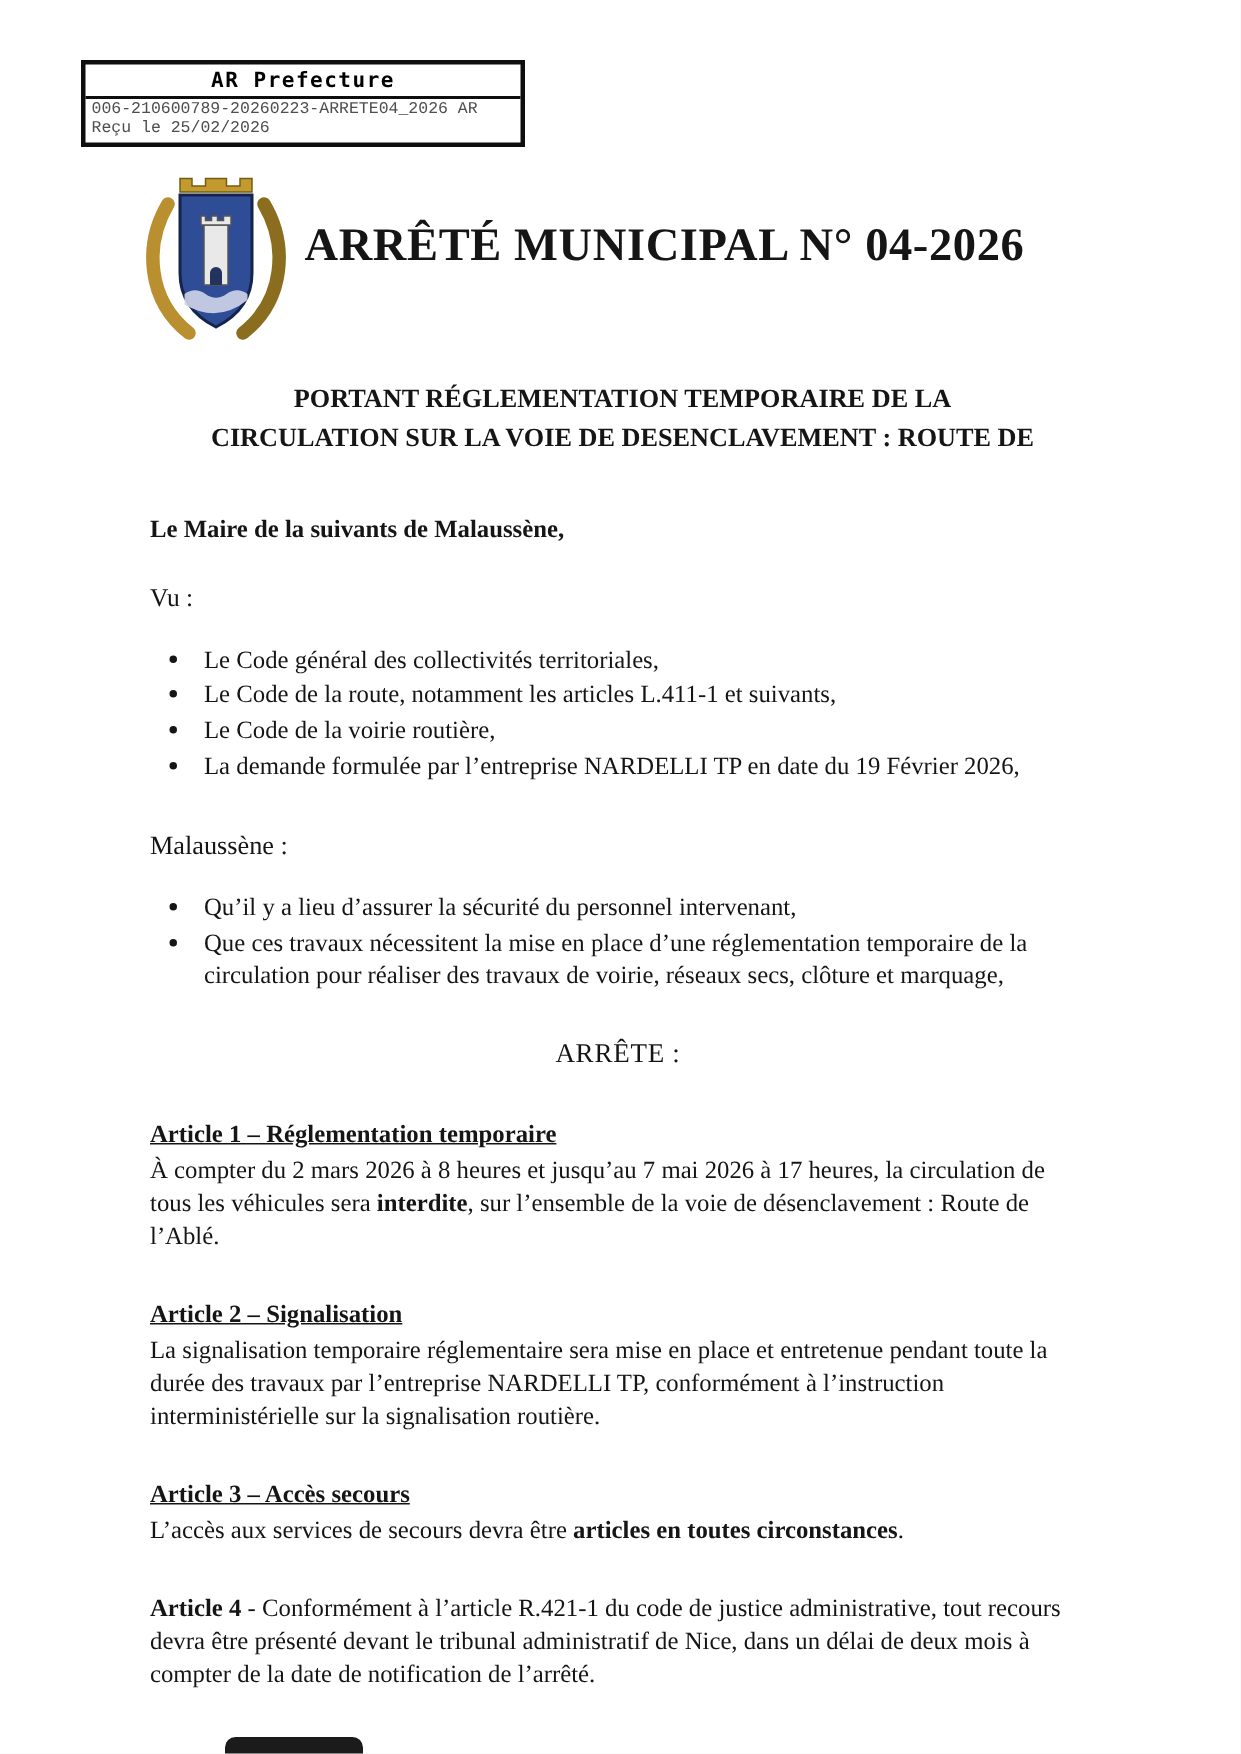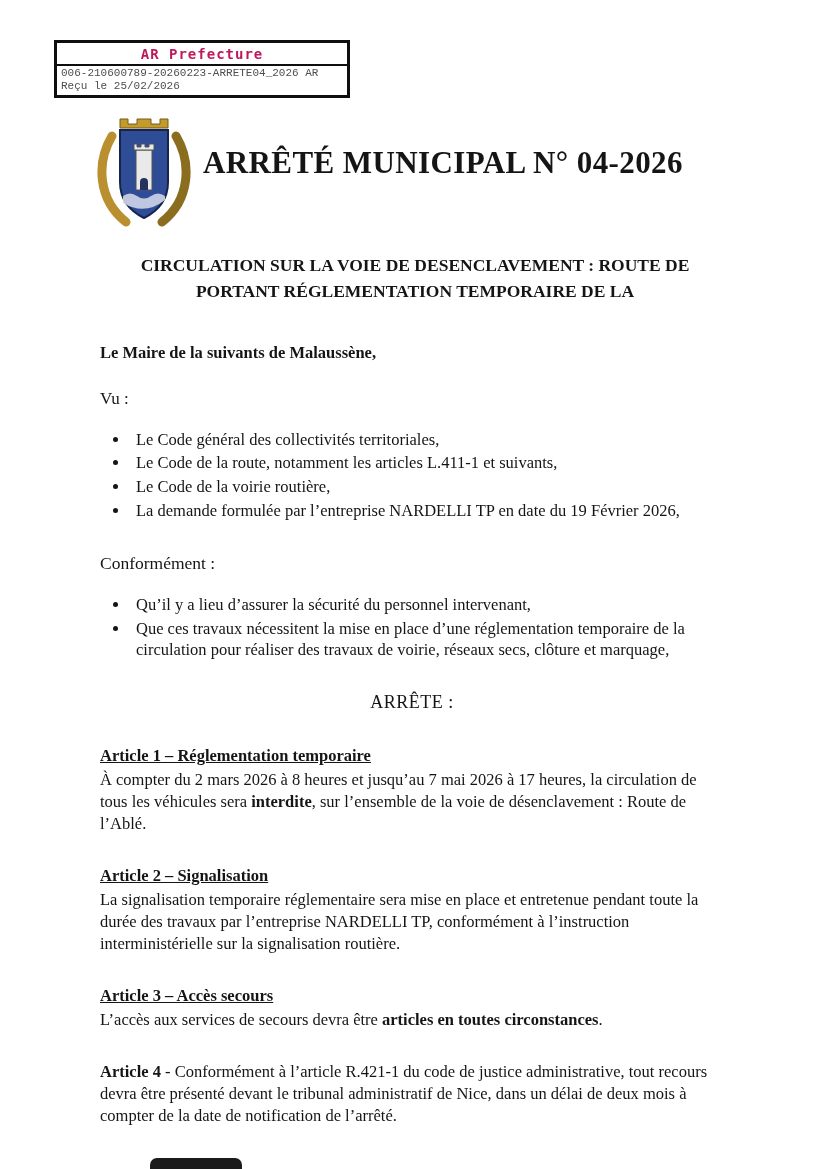--- a/index.html
+++ b/index.html
@@ -23,21 +23,21 @@
     border: 3px solid #0e0e0e;
     background: #fff;
     box-shadow: 0 0 0 1px #fff inset;
   }
   .stamp-title {
     font-family: "DejaVu Sans Mono", monospace;
     font-weight: bold; font-size: 14px;
     text-align: center; letter-spacing: 1px;
     padding: 3px 0 2px;
     border-bottom: 2px solid #0e0e0e;
-    color: #be185d;
+    color: #000000;
   }
   .stamp-line {
     font-family: Liberation Mono, monospace;
     font-size: 11px; color: #4e4e4e;
     padding: 1px 4px 0;
     white-space: nowrap; overflow: hidden;
   }
   .stamp-line:last-child { padding-bottom: 3px; }
 
   
@@ -113,37 +113,37 @@
       <path d="M26,22 h48 v52 q0,24 -24,36 q-24,-12 -24,-36 z" fill="#2f4d96" stroke="#16244d" stroke-width="2"></path>
       <path d="M29,88 q7,-5 14,0 t14,0 t14,0 v4 q-20,16 -42,3 z" fill="#cfd6e8" opacity="0.9"></path>
       <rect x="42" y="42" width="16" height="40" fill="#e9e9e9" stroke="#555" stroke-width="1"></rect>
       <path d="M40,42 h20 v-6 h-5 v3 h-4 v-3 h-4 v3 h-4 v-3 h-3 z" fill="#e9e9e9" stroke="#555" stroke-width="1"></path>
       <path d="M46,82 v-8 a4,4 0 0 1 8,0 v8 z" fill="#23335c"></path>
     </svg>
     <h1 class="doc-title">ARRÊTÉ MUNICIPAL N° 04-2026</h1>
   </div>
 
   <div class="subtitle">
+    <div>PORTANT RÉGLEMENTATION TEMPORAIRE DE LA</div>
     <div>CIRCULATION SUR LA VOIE DE DESENCLAVEMENT : ROUTE DE</div>
-    <div>PORTANT RÉGLEMENTATION TEMPORAIRE DE LA</div>
   </div>
 
   <div class="content">
 
     <div class="mayor-line">Le Maire de la suivants de Malaussène,</div>
 
     <div class="section-label">Vu :</div>
     <ul class="doc-list">
       <li>Le Code général des collectivités territoriales,</li>
       <li>Le Code de la route, notamment les articles L.411-1 et suivants,</li>
       <li>Le Code de la voirie routière,</li>
       <li>La demande formulée par  l’entreprise NARDELLI TP en date du 19 Février 2026,</li>
     </ul>
 
-    <div class="section-label considerant-label">Conformément :</div>
+    <div class="section-label considerant-label">Malaussène :</div>
     <ul class="doc-list">
       <li>Qu’il y a lieu d’assurer la sécurité  du personnel intervenant,</li>
       <li>Que ces travaux nécessitent la mise en place d’une réglementation temporaire de la circulation pour réaliser des travaux de voirie, réseaux secs, clôture et marquage,</li>
     </ul>
 
     <div class="arrete-line">ARRÊTE :</div>
 
     <div class="article">
       <div class="article-heading">Article 1 – Réglementation temporaire</div>
       <p class="article-body"><span>À compter du 2 mars 2026 à  8 heures et jusqu’au 7 mai 2026 à 17 heures, la circulation de tous les véhicules sera </span><span class="bold-inline">interdite</span><span>, sur l’ensemble de la voie de désenclavement : Route de l’Ablé.</span></p>

